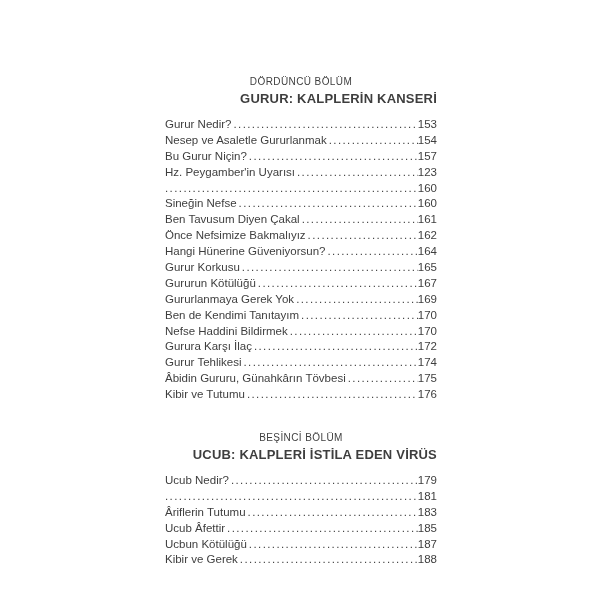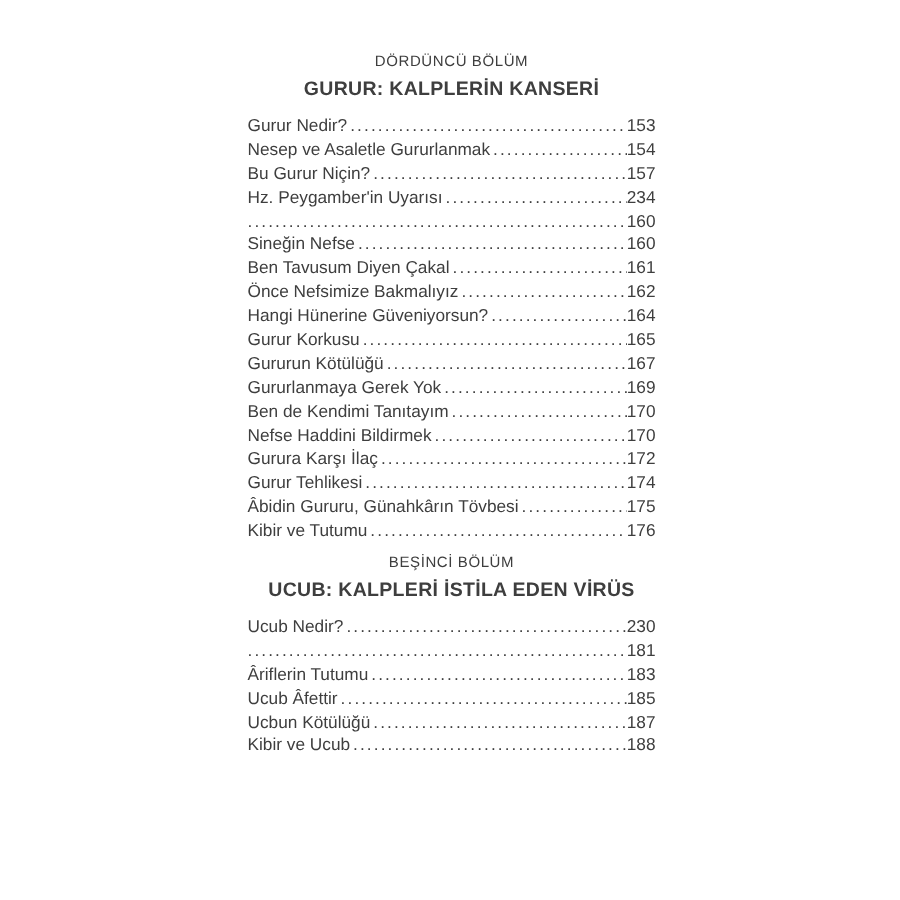--- a/index.html
+++ b/index.html
@@ -12,35 +12,35 @@
     height: 600px;
     overflow: hidden;
     font-family: "Liberation Sans", sans-serif;
     color: #3e3e3e;
   }
   .page {
     box-sizing: border-box;
     width: 600px;
     height: 600px;
     background: #ffffff;
-    padding: 36px 163px 0 165px;
+    padding: 76px 163px 0 165px;
   }
   .toc-section + .toc-section {
-    margin-top: 7px;
+    margin-top: 29px;
   }
   .chapter-label {
     text-align: center;
     font-size: 10px;
     line-height: 12px;
     letter-spacing: 0.4px;
     margin-bottom: 3px;
     white-space: nowrap;
   }
   .chapter-title {
-    text-align: center;
+    text-align: right;
     font-size: 13px;
     line-height: 15px;
     font-weight: bold;
     letter-spacing: 0.2px;
     margin-bottom: 11px;
     white-space: nowrap;
   }
   .entries { }
   .toc-entry {
     display: flex;
@@ -95,21 +95,21 @@
 
   <div class="toc-entry">
     <span class="entry-title">Bu Gurur Niçin?</span>
     <span class="leader"></span>
     <span class="entry-page">157</span>
   </div>
 
   <div class="toc-entry">
     <span class="entry-title">Hz. Peygamber'in Uyarısı</span>
     <span class="leader"></span>
-    <span class="entry-page">234</span>
+    <span class="entry-page">123</span>
   </div>
 
   <div class="toc-entry">
     <span class="leader"></span>
     <span class="entry-page">160</span>
   </div>
 
   <div class="toc-entry">
     <span class="entry-title">Sineğin Nefse</span>
     <span class="leader"></span>
@@ -190,21 +190,21 @@
 </div>
   </section>
 
   <section class="toc-section">
     <div class="chapter-label">BEŞİNCİ BÖLÜM</div>
     <div class="chapter-title">UCUB: KALPLERİ İSTİLA EDEN VİRÜS</div>
     <div class="entries">
   <div class="toc-entry">
     <span class="entry-title">Ucub Nedir?</span>
     <span class="leader"></span>
-    <span class="entry-page">230</span>
+    <span class="entry-page">179</span>
   </div>
 
   <div class="toc-entry">
     <span class="leader"></span>
     <span class="entry-page">181</span>
   </div>
 
   <div class="toc-entry">
     <span class="entry-title">Âriflerin Tutumu</span>
     <span class="leader"></span>
@@ -217,20 +217,20 @@
     <span class="entry-page">185</span>
   </div>
 
   <div class="toc-entry">
     <span class="entry-title">Ucbun Kötülüğü</span>
     <span class="leader"></span>
     <span class="entry-page">187</span>
   </div>
 
   <div class="toc-entry">
-    <span class="entry-title">Kibir ve Ucub</span>
+    <span class="entry-title">Kibir ve Gerek</span>
     <span class="leader"></span>
     <span class="entry-page">188</span>
   </div>
 </div>
   </section>
 </div>
 </div>
 
 </body></html>

